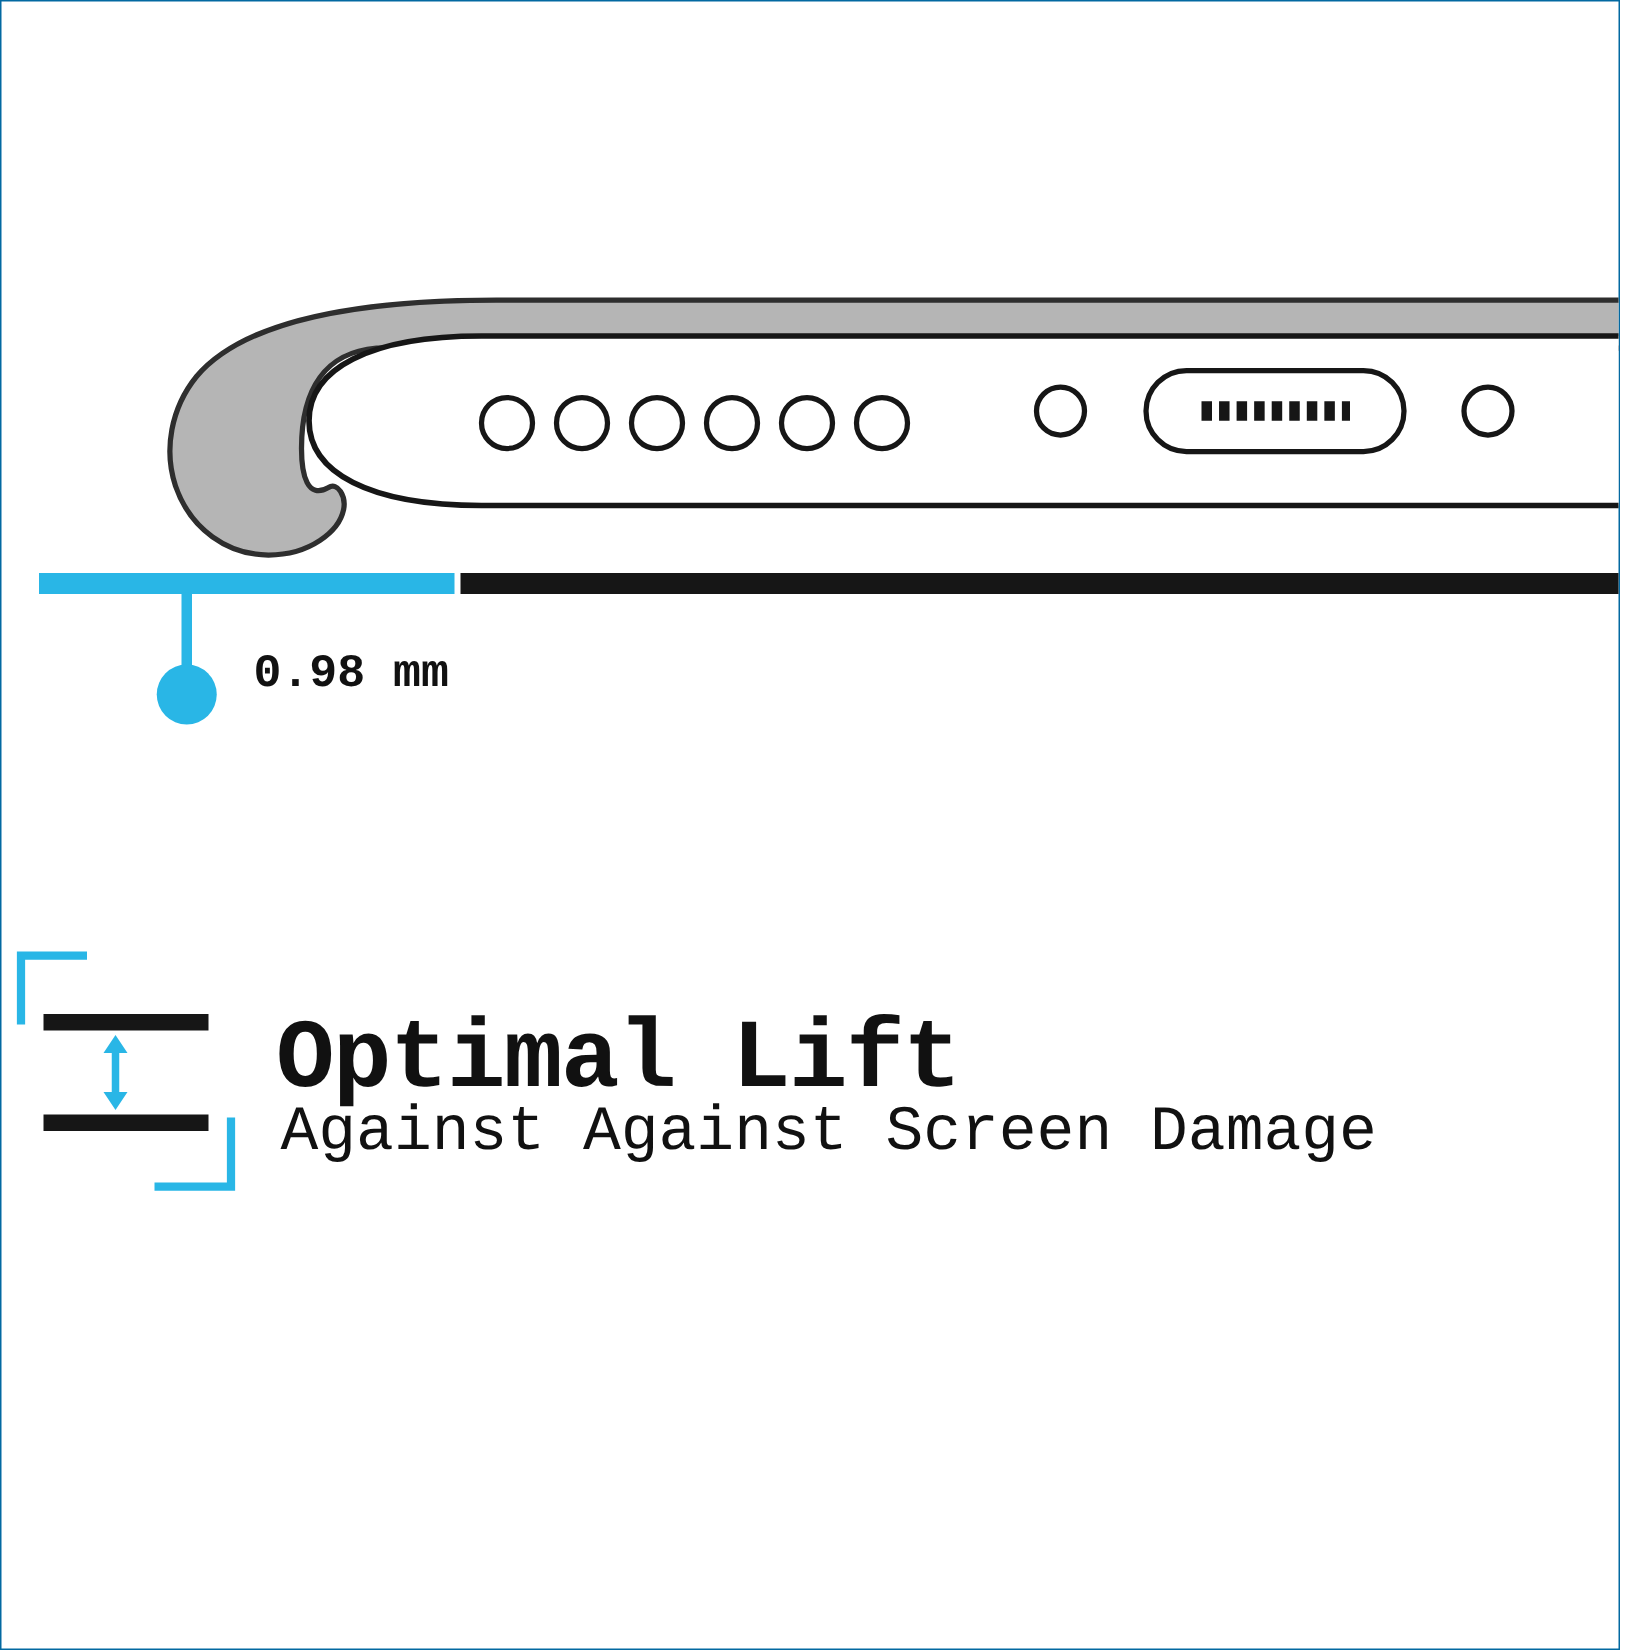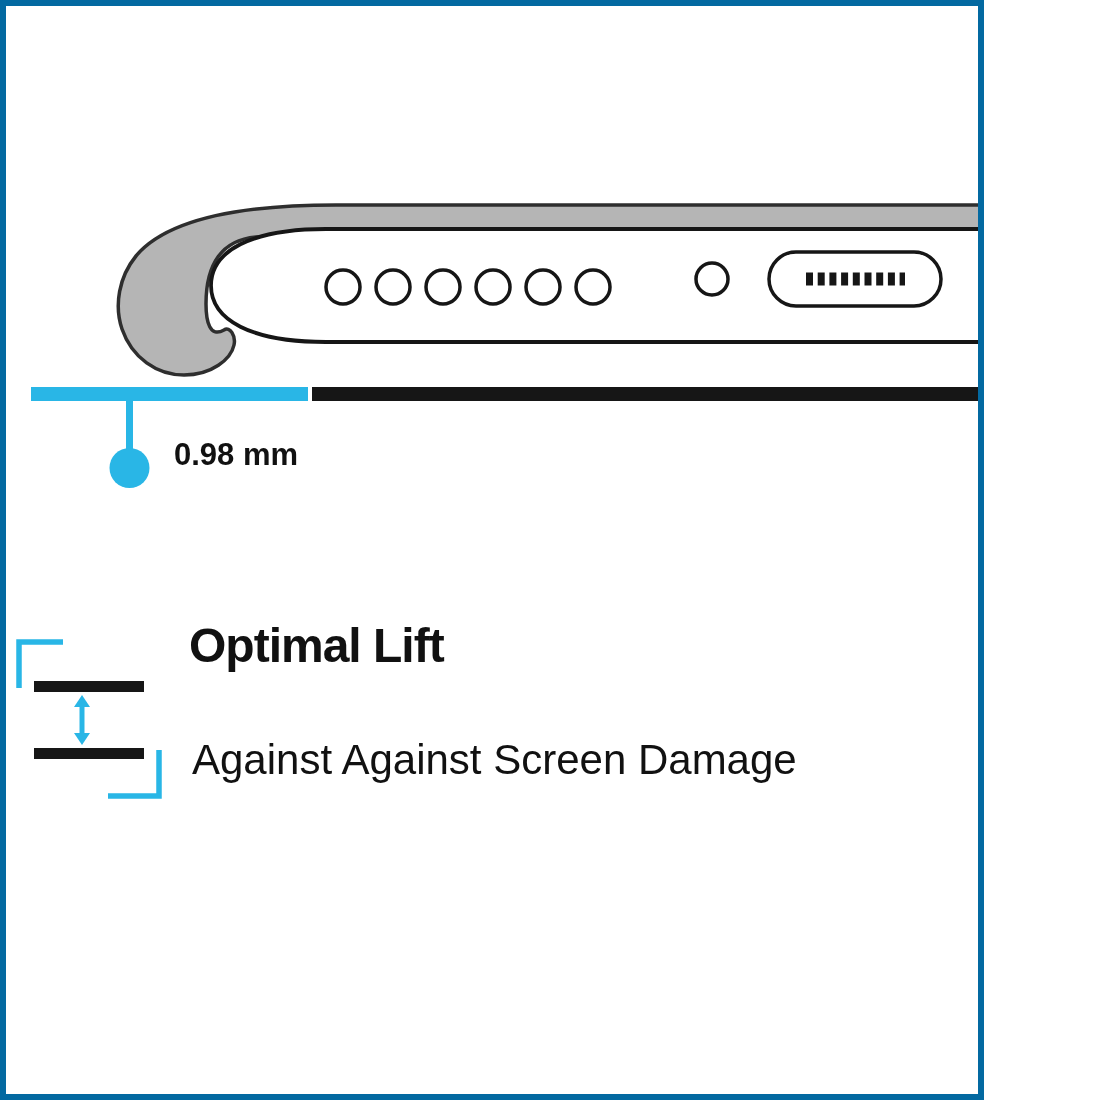--- a/index.html
+++ b/index.html
@@ -3,26 +3,27 @@
 <meta charset="utf-8">
 <style>
   html, body {
     margin: 0;
     padding: 0;
     background: #ffffff;
     font-family: "Liberation Sans", "DejaVu Sans", sans-serif;
   }
   .canvas {
     position: relative;
-    width: 984px;
+    width: 1080px;
     height: 1100px;
     background: #ffffff;
     box-sizing: border-box;
-    border: 6px solid #0369a1;
+    border: 1px solid #0369a1;
     overflow: hidden;
+    font-family: Liberation Mono, monospace;
   }
   .diagram-svg {
     position: absolute;
     left: 0;
     top: 0;
     width: 1100px;
     height: 1100px;
     display: block;
   }
   .measure-label {
@@ -31,23 +32,23 @@
     top: 431px;
     font-size: 31px;
     font-weight: bold;
     color: var(--text-black, #111111);
     letter-spacing: 0px;
     white-space: nowrap;
   }
   .feature-title {
     position: absolute;
     left: 183px;
-    top: 616px;
+    top: 674px;
     margin: 0;
-    font-size: 48px;
+    font-size: 65px;
     line-height: 1.0;
     font-weight: bold;
     letter-spacing: -1px;
     color: var(--text-black, #111111);
     white-space: nowrap;
   }
   .feature-subtitle {
     position: absolute;
     left: 186px;
     top: 733px;

